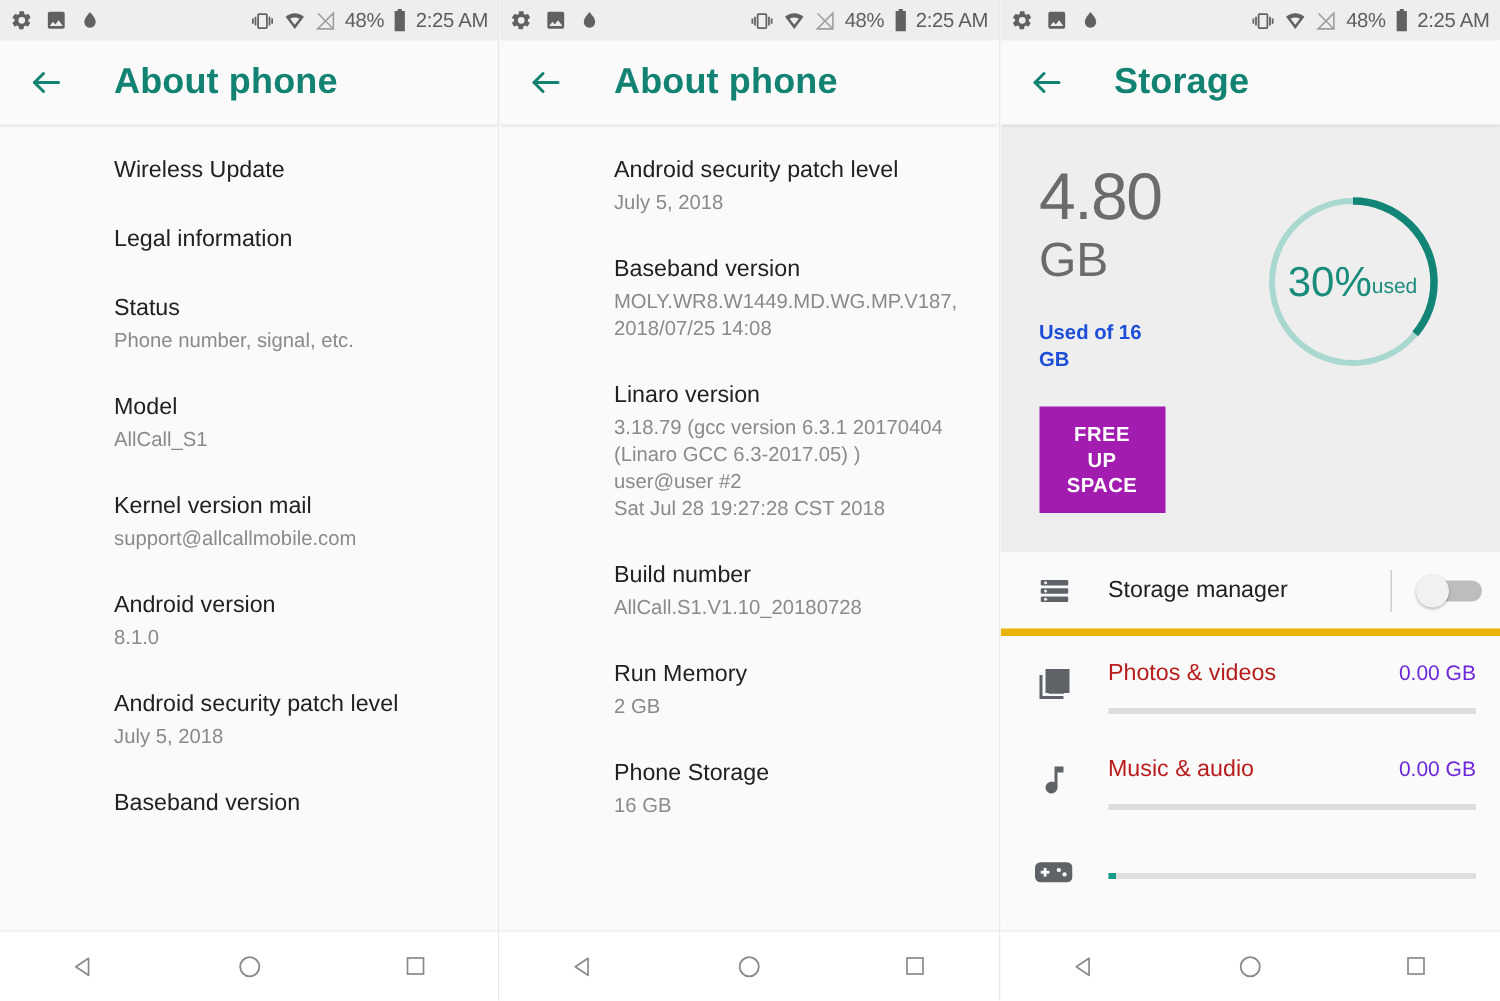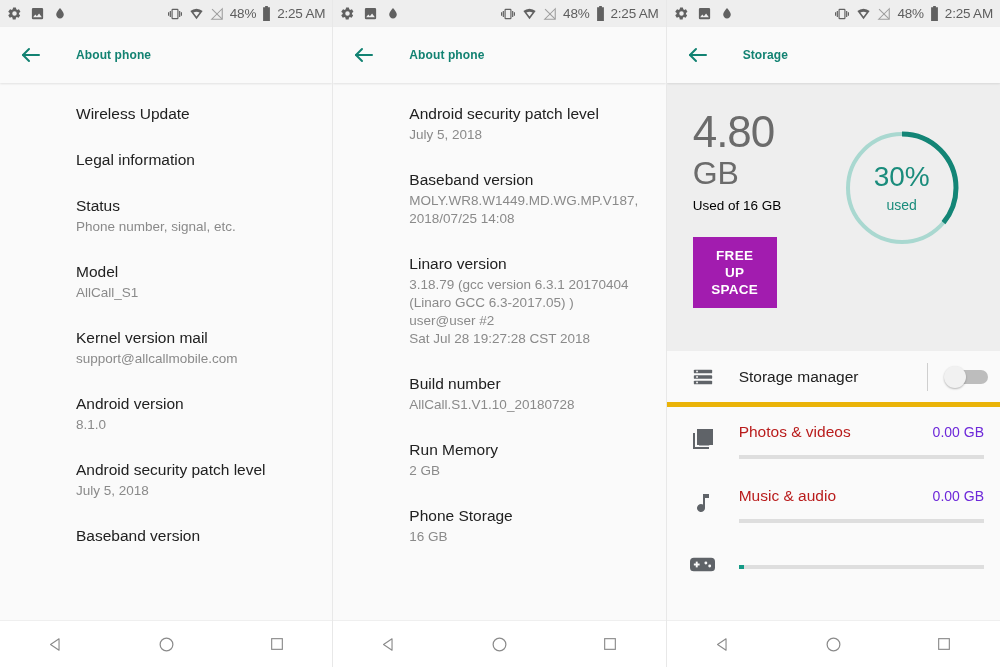--- a/index.html
+++ b/index.html
@@ -62,21 +62,21 @@
     z-index: 5;
   }
   .back-btn {
     width: 30px; height: 30px;
     display: flex; align-items: center; justify-content: center;
     cursor: pointer;
     flex: 0 0 30px;
   }
   .appbar-title {
     margin-left: 30px;
-    font-size: 12px;
+    font-size: 24px;
     font-weight: bold;
     color: #128272;
     letter-spacing: 0.1px;
   }
 
   
   .content {
     flex: 1 1 auto;
     overflow: hidden;
     position: relative;
@@ -122,24 +122,25 @@
     letter-spacing: -1px;
   }
   .ss-unit {
     font-size: 32px;
     color: #6b6b6b;
     line-height: 36px;
     font-weight: normal;
   }
   .ss-of {
     font-size: 13.5px;
-    color: #000000;
+    color: #1d4ed8;
     line-height: 18px;
-    margin-top: 6px;
+    margin-top: 22px;
     max-width: 92px;
+    font-weight: bold;
   }
   .free-btn {
     margin-top: 22px;
     background: #a21caf;
     color: #ffffff;
     border: none;
     font-family: "Liberation Sans", sans-serif;
     font-size: 13.5px;
     font-weight: bold;
     line-height: 17px;
@@ -153,21 +154,21 @@
     position: relative;
     width: 122px;
     height: 122px;
     margin-left: 6px;
     margin-top: 22px;
   }
   .gauge-label {
     position: absolute;
     inset: 0;
     display: flex;
-    flex-direction: column;
+    flex-direction: row;
     align-items: center;
     justify-content: center;
   }
   .gauge-pct {
     font-size: 28px;
     color: #1a8c7c;
     line-height: 30px;
   }
   .gauge-used {
     font-size: 14px;

